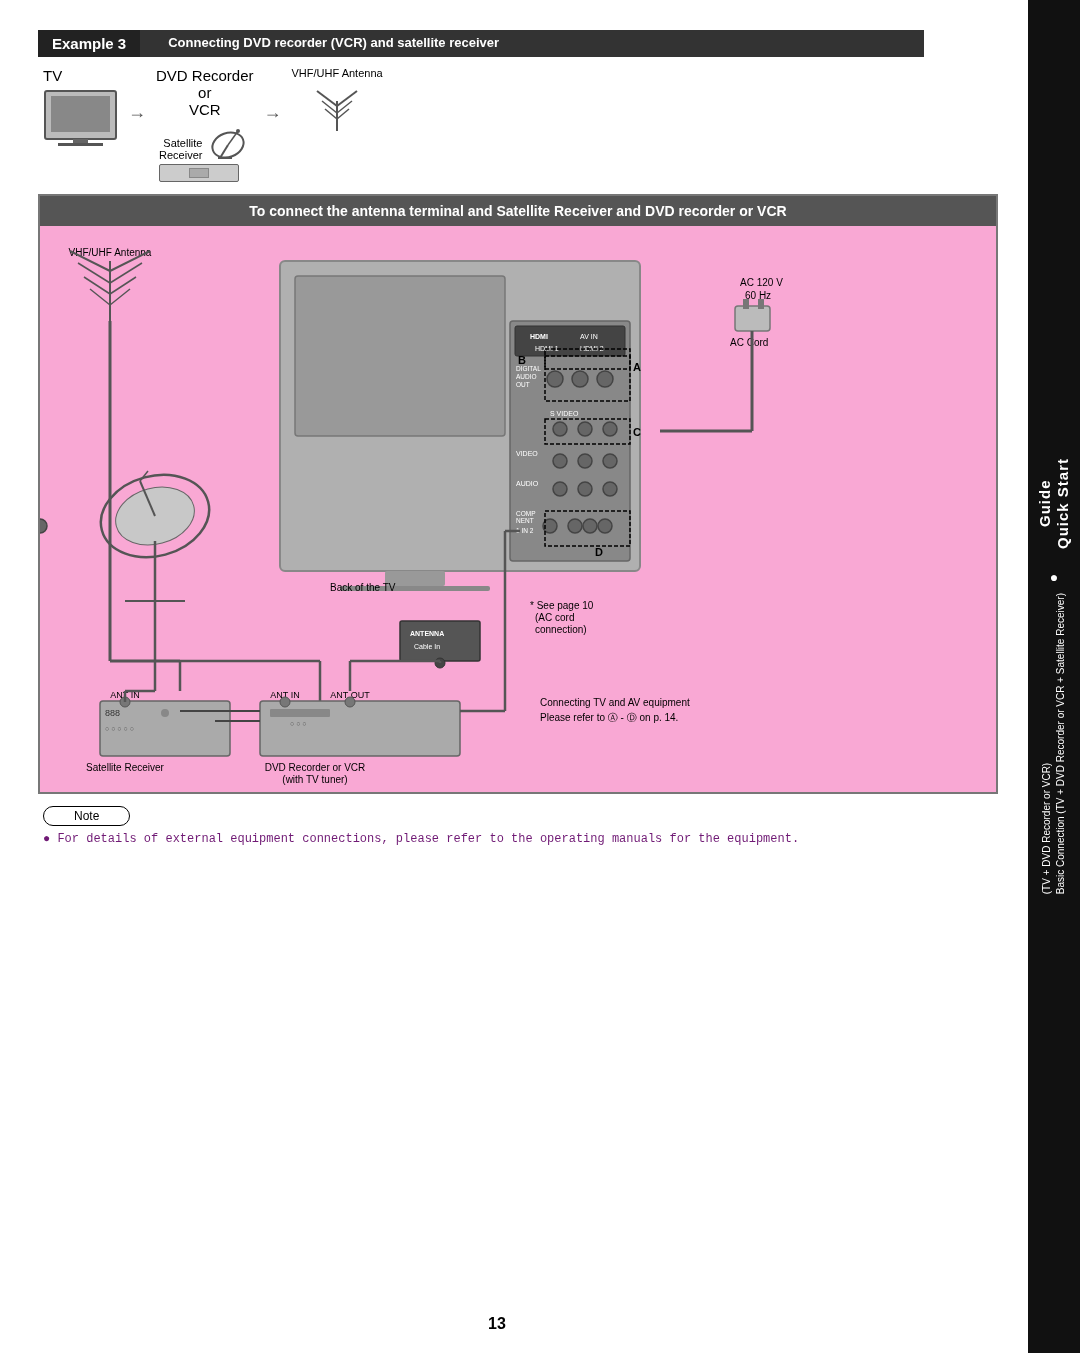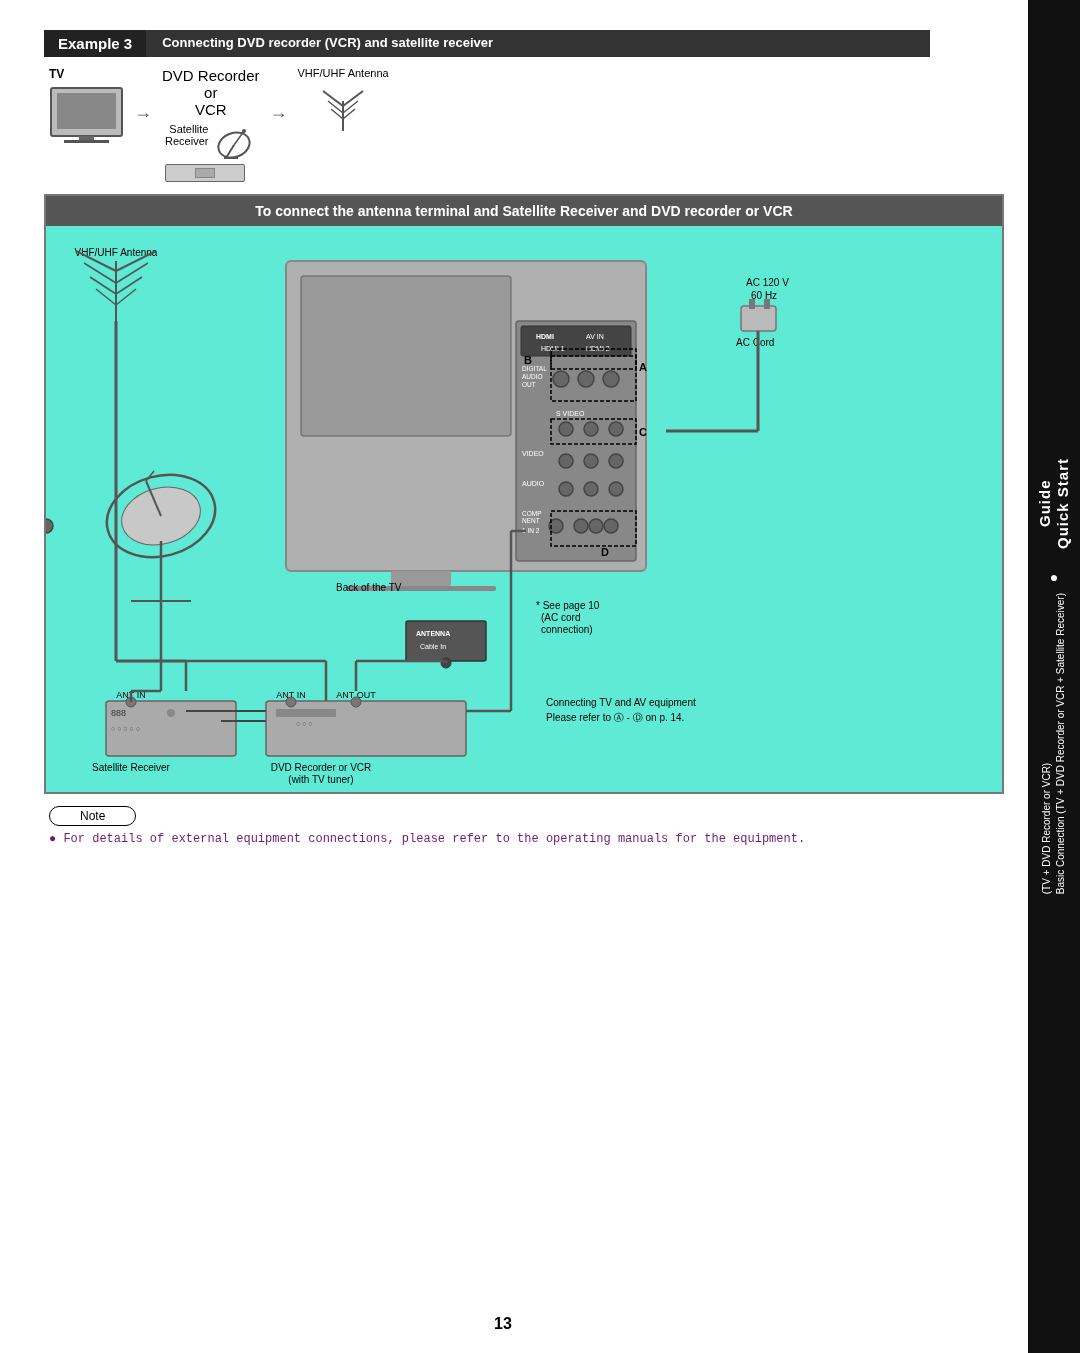--- a/index.html
+++ b/index.html
@@ -23,49 +23,49 @@
   <div style="position:absolute; right:0; top:0; width:52px; height:1353px; background:#111; display:flex; flex-direction:column; align-items:center; justify-content:center; gap:0;">
     <div style="writing-mode:vertical-lr; transform:rotate(180deg); color:#fff; font-size:15px; font-weight:bold; letter-spacing:1px; margin-bottom:20px; line-height:1.2; text-align:center;">
       <span>Quick Start</span><br><span>Guide</span>
     </div>
     <div style="color:#fff; font-size:14px; margin-bottom:8px;">●</div>
     <div style="writing-mode:vertical-lr; transform:rotate(180deg); color:#fff; font-size:10px; line-height:1.4; text-align:left; padding: 0 4px;">
       Basic Connection (TV + DVD Recorder or VCR + Satellite Receiver)<br>(TV + DVD Recorder or VCR)
     </div>
   </div>
 
-  <div style="position:absolute; left:14px; top:0; width:936px; height:1353px; padding: 30px 20px 20px 30px;">
+  <div style="position:absolute; left:8px; top:0; width:936px; height:1353px; padding: 30px 20px 20px 30px;">
 
     <div style="margin-bottom:12px;">
       <div style="display:flex; align-items:stretch; margin-bottom:10px;">
         <div style="background:#222; color:#fff; font-size:15px; font-weight:bold; padding:5px 14px; margin-right:0;">
           <span>Example 3</span>
         </div>
-        <div style="background:#333; color:#fff; font-size:13px; font-weight:bold; padding:5px 16px; flex:1;">Connecting DVD recorder (VCR) and satellite receiver</div>
+        <div style="background:#333; color:#fff; font-size:13px; font-weight:bold; padding:5px 28px; flex:1;">Connecting DVD recorder (VCR) and satellite receiver</div>
       </div>
 
       <div style="display:flex; align-items:flex-start; gap:10px; padding-left:5px;">
 
         <div style="display:flex; flex-direction:column; align-items:flex-start; gap:2px;">
-          <div style="font-size:12px; font-weight:bold;">TV</div>
+          <div style="font-size:15px; font-weight:normal;">TV</div>
           <svg width="75" height="60" viewBox="0 0 75 60">
             <rect x="2" y="5" width="71" height="48" rx="2" fill="#bbb" stroke="#555" stroke-width="2"></rect>
             <rect x="8" y="10" width="59" height="36" fill="#888"></rect>
             <rect x="30" y="53" width="15" height="5" fill="#666"></rect>
             <rect x="15" y="57" width="45" height="3" fill="#555"></rect>
           </svg>
         </div>
 
         <div style="margin-top:35px; font-size:18px; color:#555;">→</div>
 
         <div style="display:flex; flex-direction:column; align-items:center; gap:3px;">
           <div style="font-size:15px; text-align:center;">DVD Recorder<br>or<br>VCR</div>
           <div style="display:flex; flex-direction:column; gap:3px; margin-top:2px;">
 
-            <div style="display:flex; align-items:flex-start; gap:8px;">
+            <div style="display:flex; align-items:flex-end; gap:8px;">
               <div style="font-size:11px; text-align:right;">Satellite<br>Receiver</div>
               <svg width="40" height="38" viewBox="0 0 40 38">
                 <ellipse cx="18" cy="22" rx="16" ry="12" fill="none" stroke="#555" stroke-width="2" transform="rotate(-20, 18, 22)"></ellipse>
                 <line x1="18" y1="22" x2="10" y2="35" stroke="#555" stroke-width="2"></line>
                 <line x1="8" y1="35" x2="22" y2="35" stroke="#555" stroke-width="2"></line>
                 <line x1="18" y1="22" x2="28" y2="8" stroke="#555" stroke-width="1.5"></line>
                 <circle cx="28" cy="8" r="2" fill="#555"></circle>
               </svg>
             </div>
 
@@ -86,21 +86,21 @@
             <line x1="25" y1="32" x2="10" y2="20" stroke="#555" stroke-width="1.5"></line>
             <line x1="25" y1="32" x2="40" y2="20" stroke="#555" stroke-width="1.5"></line>
             <line x1="25" y1="38" x2="13" y2="28" stroke="#555" stroke-width="1.5"></line>
             <line x1="25" y1="38" x2="37" y2="28" stroke="#555" stroke-width="1.5"></line>
           </svg>
         </div>
 
       </div>
     </div>
 
-    <div style="border:2px solid #777; background:#5eead4; position:relative; width:960px; height:600px; margin-bottom:12px; overflow:hidden;">
+    <div style="border:2px solid #777; background:#f9a8d4; position:relative; width:960px; height:600px; margin-bottom:12px; overflow:hidden;">
 
       <div style="background:#555; color:#fff; font-size:14px; font-weight:bold; text-align:center; padding:7px; width:100%;">To connect the antenna terminal and Satellite Receiver and DVD recorder or VCR</div>
 
       <svg width="960" height="565" viewBox="0 0 960 565" style="position:absolute; top:35px; left:0;">
 
         <text x="70" y="25" font-size="10" fill="#000" text-anchor="middle">VHF/UHF Antenna</text>
 
         <line x1="70" y1="30" x2="70" y2="90" stroke="#555" stroke-width="2"></line>
         <line x1="70" y1="40" x2="30" y2="20" stroke="#555" stroke-width="2"></line>
         <line x1="70" y1="40" x2="110" y2="20" stroke="#555" stroke-width="2"></line>

